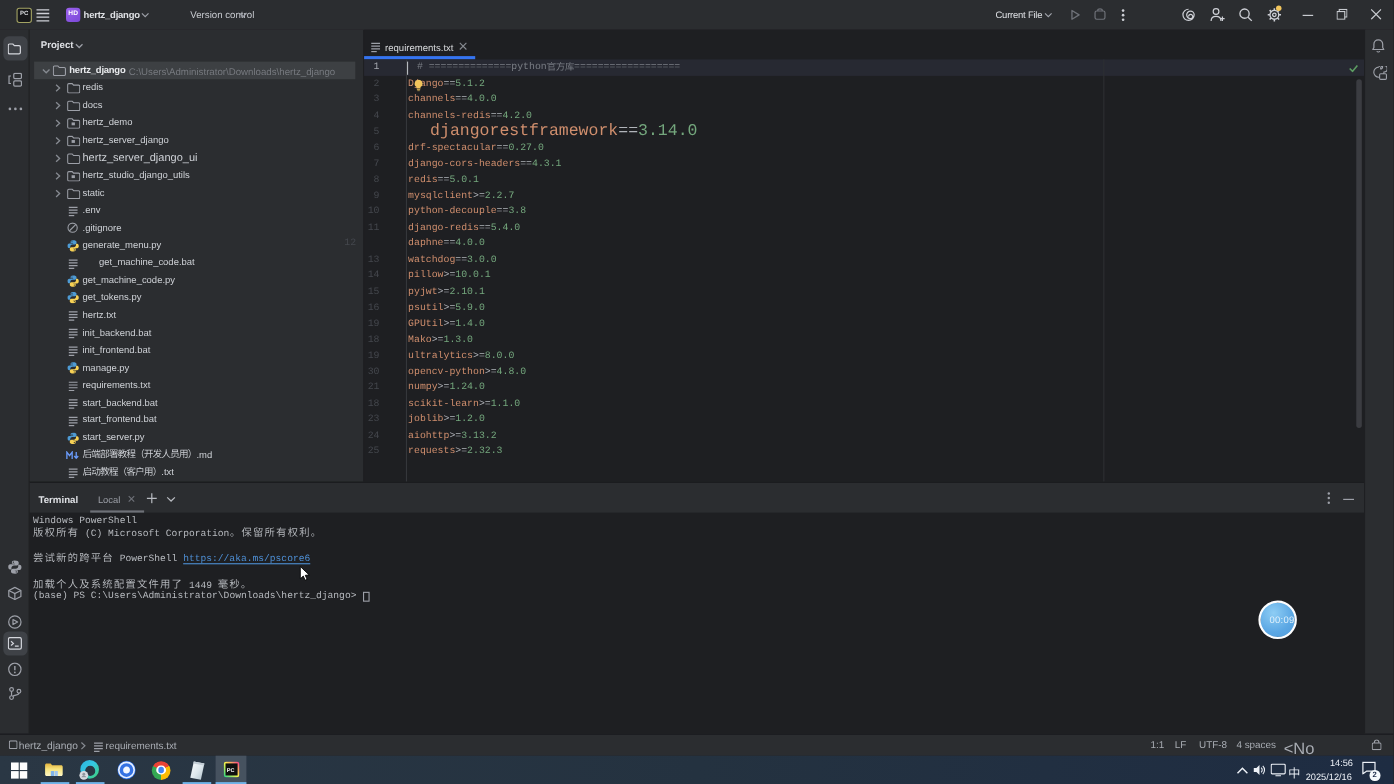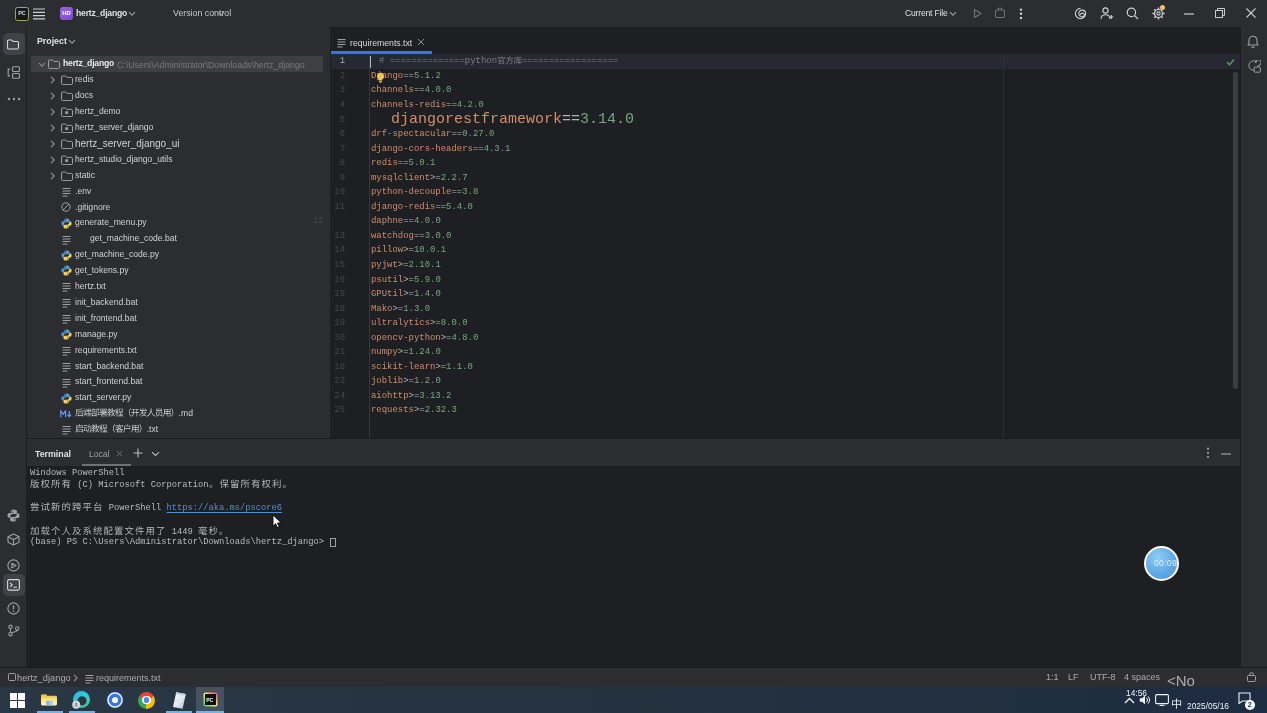--- a/index.html
+++ b/index.html
@@ -524,18 +524,18 @@
     <path d="M0.8 4.2h2.4L6 1.4v9.2L3.2 7.8H0.8Z" fill="#eef2f8"></path>
     <path d="M7.5 3.8a3 3 0 0 1 0 4.4M9 2.3a5.2 5.2 0 0 1 0 7.4" stroke="#eef2f8" stroke-width="1" fill="none"></path>
   </svg>
 <svg class="a" style="left:1155px;top:694px" width="14" height="12">
     <rect x="0.6" y="0.6" width="12.8" height="9" rx="1" stroke="#eef2f8" stroke-width="1.1" fill="none"></rect>
     <path d="M4.5 11.4h5" stroke="#eef2f8" stroke-width="1.1"></path>
   </svg>
 <div class="a" style="left:1171px;top:693.5px;color:#eef2f8"><svg style="vertical-align:-3.02px" width="11.2" height="12.9" viewBox="0 0 11.2 12.9" fill="currentColor">
       <path transform="translate(0.00,9.86) scale(0.011200,-0.011200)" d="M458 840V661H96V186H171V248H458V-79H537V248H825V191H902V661H537V840ZM171 322V588H458V322ZM825 322H537V588H825Z"></path>
     </svg></div>
-<div class="a" style="left:1126px;top:688px;width:44px;text-align:left;font-size:8.4px;color:#eef2f8">14:56</div>
-<div class="a" style="left:1186px;top:700.5px;width:44px;text-align:center;font-size:8.4px;color:#eef2f8">2025/05/16</div>
+<div class="a" style="left:1186px;top:688px;width:44px;text-align:right;font-size:8.4px;color:#eef2f8">14:56</div>
+<div class="a" style="left:1186px;top:700.5px;width:44px;text-align:center;font-size:8.4px;color:#eef2f8">2025/12/16</div>
 <svg class="a" style="left:1238px;top:692px" width="13" height="12">
     <path d="M1 1h11v8H4.5L1 11.5Z" stroke="#eef2f8" stroke-width="1.1" fill="none"></path>
   </svg>
 <div class="a" style="left:1245px;top:700px;width:9.5px;height:9.5px;border-radius:50%;background:#f5f8fb;color:#1d2b49;font-size:7px;font-weight:bold;text-align:center;line-height:9.5px">2</div>
 <div class="a" style="left:1144px;top:546px;width:35px;height:35px;border-radius:50%;border:2.5px solid #fdfdfe;background:radial-gradient(circle at 38% 30%,#8ecdf4,#5ba7e4 60%,#4f9ada);color:#dff0fb;font-size:8.6px;text-align:right;line-height:30px;letter-spacing:0.3px">00:09</div>
 </body></html>

